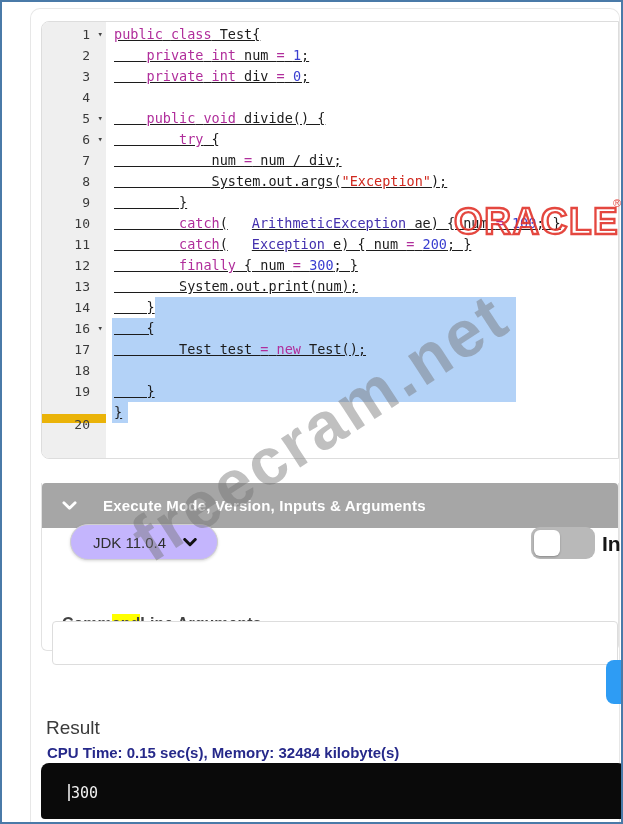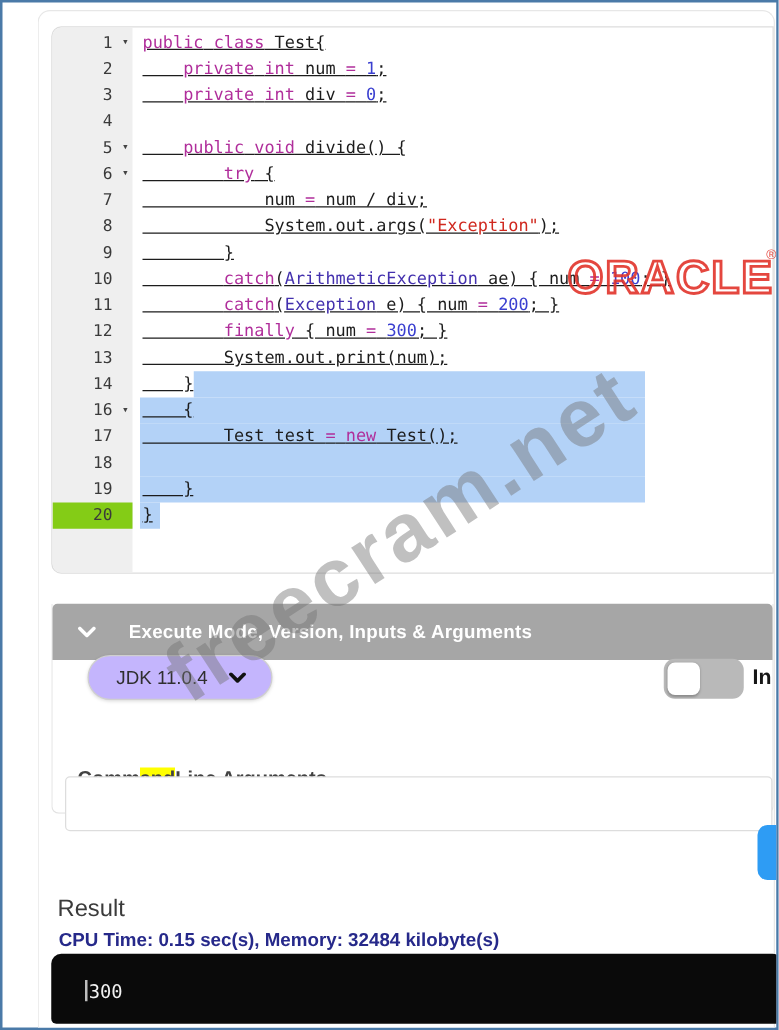--- a/index.html
+++ b/index.html
@@ -12,56 +12,56 @@
   
   .editor{position:absolute;left:10px;top:12px;width:578px;height:438px;
         background:#fff;border:1px solid #ddd;border-radius:8px 0 0 8px;
         overflow:hidden;box-sizing:border-box;}
   .gutter-bg{position:absolute;left:0;top:0;bottom:0;width:64px;background:#efefef;}
   #editor-rows{position:relative;padding-top:2px;}
   .crow{display:flex;height:21px;line-height:21px;}
   .gut{flex:0 0 64px;width:64px;box-sizing:border-box;position:relative;
         font-family:"DejaVu Sans Mono",monospace;font-size:13px;color:#3a3a3a;
         text-align:right;padding-right:16px;}
-  .gut.active{background:#84cc16;}
+  .gut.active{background:#eab308;margin-top:12px;}
   .fold{position:absolute;right:3px;top:0;font-size:9px;color:#444;line-height:21px;}
   .code{flex:1;position:relative;padding-left:8px;
         font-family:"DejaVu Sans Mono",monospace;font-size:13.5px;line-height:21px;
         white-space:pre;color:#1c1c1c;text-decoration:underline;}
   .selband{position:absolute;top:0;height:21px;background:var(--selection,#b3d2f7);}
   .sel-full{left:6px;width:404px;}
   .sel-tail{left:49px;width:361px;}
   .sel-first{left:6px;width:16px;}
   .toks{position:relative;}
   .tok-k{color:var(--keyword,#b02e9b);}
   .tok-o{color:var(--keyword,#b02e9b);}
   .tok-n{color:var(--number,#3a3fd0);}
   .tok-s{color:var(--string,#d0281e);}
-  .tok-y{color:var(--type,#4330ae);}
+  .tok-y{color:var(--type,#4330ae);margin-left:24px;}
   .tok-d{color:#1c1c1c;}
   
   .exec-panel{position:absolute;left:10px;top:474px;width:578px;height:168px;
         box-sizing:border-box;border:1px solid #e2e2e2;border-top:none;
         border-radius:0 0 6px 6px;background:#fff;}
   .panel-header{position:absolute;left:0;top:0;right:0;height:45px;
         background:var(--header-bar,#a6a6a6);border-radius:4px 4px 0 0;
         display:flex;align-items:center;padding-left:20px;box-sizing:border-box;}
   .panel-header .chev{margin-right:26px;display:block;}
   .panel-title{color:#fff;font-weight:bold;font-size:15px;letter-spacing:.2px;}
   .panel-body{position:absolute;left:0;top:30px;right:0;bottom:0;}
   .jdk-pill{position:absolute;left:28px;top:11px;width:148px;height:36px;
         background:#c4b5fd;border:1px solid #cfcfcf;border-radius:18px;
         box-shadow:0 1px 3px rgba(0,0,0,.15);display:flex;align-items:center;
         justify-content:space-between;padding:0 20px 0 22px;box-sizing:border-box;cursor:pointer;}
   .jdk-pill span{font-size:15px;color:#2f2f2f;}
   .toggle{position:absolute;left:489px;top:14px;width:64px;height:32px;
         background:#b9b9b9;border-radius:9px;cursor:pointer;}
   .knob{position:absolute;left:3px;top:3px;width:26px;height:26px;background:#fff;
         border-radius:6px;box-shadow:0 1px 2px rgba(0,0,0,.25);}
-  .toggle-label{position:absolute;left:560px;top:19px;font-size:17px;font-weight:bold;
+  .toggle-label{position:absolute;left:560px;top:19px;font-size:21px;font-weight:bold;
         color:#171717;white-space:nowrap;text-align:right;}
   .args-label{position:absolute;left:20px;top:54px;font-size:16px;font-weight:bold;
         color:#424242;margin-top:48px;}
   .args-label mark{background:var(--highlight-yellow,#ffff00);color:#424242;padding:1px 0;}
   .args-input{position:absolute;left:10px;top:108px;width:566px;height:44px;
         box-sizing:border-box;border:1px solid #ddd;border-radius:4px;resize:none;
         font-family:"Liberation Sans",sans-serif;font-size:14px;outline:none;}
   
   .execute-button{position:absolute;left:575px;top:651px;width:44px;height:44px;
         background:var(--accent-blue,#2e9cf4);border-radius:8px;border:none;cursor:pointer;}

